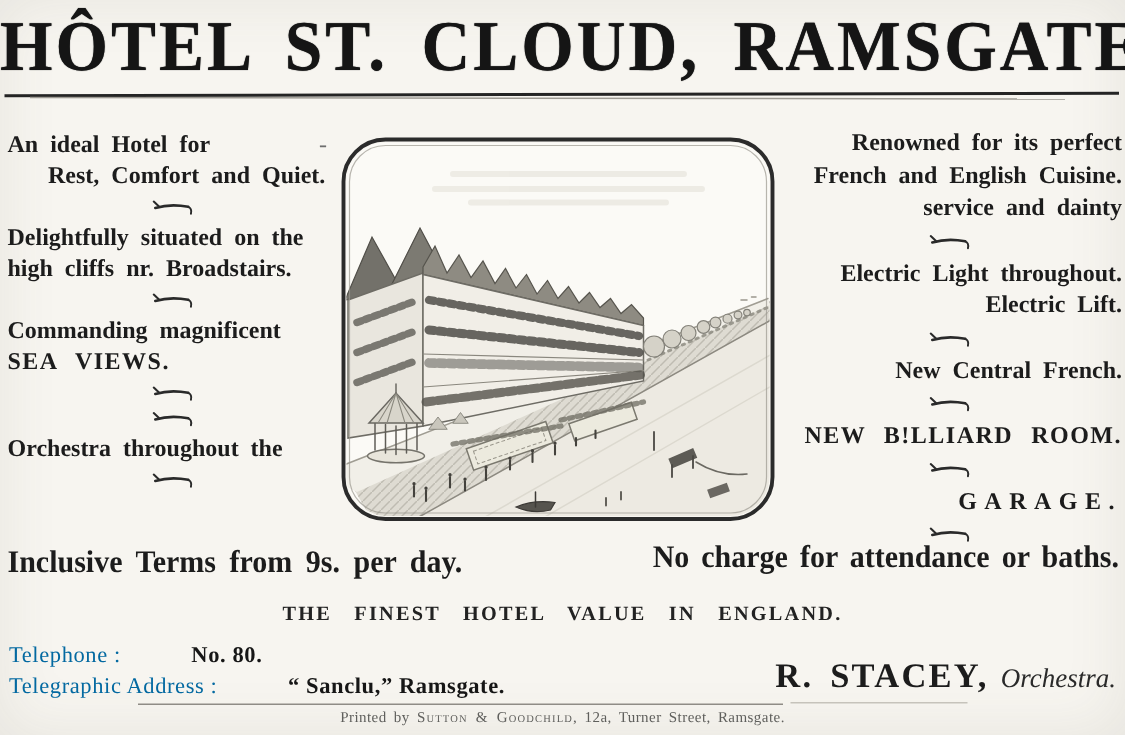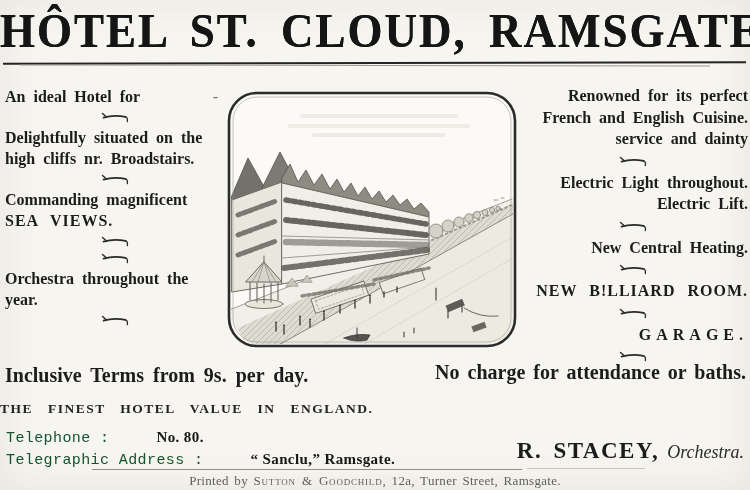--- a/index.html
+++ b/index.html
@@ -36,46 +36,47 @@
   .col-right .flourish-row{margin:5px auto 4px;}
   .flourish-row svg{vertical-align:top;}
   .stray-dash{float:right;color:#6e6e6e;font-weight:normal;padding-right:6px;}
 
   
   .plate{position:absolute;left:224px;top:88px;width:296px;height:263px;}
 
   
   .terms-left{position:absolute;left:5px;top:364px;font-size:20px;font-weight:bold;white-space:nowrap;word-spacing:4px;transform:scaleY(1.05);}
   .terms-right{position:absolute;right:4px;top:361px;font-size:20px;font-weight:bold;white-space:nowrap;word-spacing:3px;transform:scaleY(1.05);}
-  .tagline{position:absolute;left:0;right:0;top:401px;text-align:left;
+  .tagline{position:absolute;left:0;right:0;top:401px;text-align:center;
     font-size:13.5px;font-weight:bold;letter-spacing:1.5px;word-spacing:10px;color:#222;}
   .contact{position:absolute;left:6px;top:427px;font-size:15px;white-space:nowrap;}
   .contact-row{line-height:21px;}
-  .contact-label{color:#14532d;letter-spacing:.4px;font-family:Liberation Mono, monospace;}
+  .contact-label{color:#0369a1;letter-spacing:.4px;}
   .contact-value{font-weight:bold;color:#161616;padding-left:6px;letter-spacing:.4px;margin-left:41px;}
   .proprietor{position:absolute;right:6px;top:438px;white-space:nowrap;}
   .proprietor-name{font-weight:bold;font-size:23px;letter-spacing:1.5px;word-spacing:4px;}
   .proprietor-role{font-style:italic;font-size:18px;padding-left:8px;color:#2a2a2a;}
   .imprint-rule{position:absolute;top:469px;left:92px;width:430px;height:1px;background:#8f8c86;}
   .imprint-rule-faint{position:absolute;top:468px;left:527px;width:118px;height:1px;background:#c6c3bb;}
-  .imprint{position:absolute;left:0;right:0;top:473px;text-align:center;font-size:13px;color:#5f5f5c;letter-spacing:.3px;word-spacing:2px;}
+  .imprint{position:absolute;left:0;right:0;top:473px;text-align:center;font-size:10px;color:#5f5f5c;letter-spacing:.3px;word-spacing:2px;}
   .imprint .printer{font-variant:small-caps;letter-spacing:.8px;}
 </style>
 </head>
 <body>
 
 <div class="page">
 
   <div class="masthead">HÔTEL ST. CLOUD, RAMSGATE.</div>
   <div class="masthead-rule-a"></div>
   <div class="masthead-rule-b"></div>
 
   <div class="col col-left">
     <div>
       <div class="line"><span class="stray-dash">-</span><span>An ideal Hotel for</span></div>
+      <div class="line l-indent">Rest, Comfort and Quiet.</div>
     </div>
     <div class="flourish-row"><svg width="34" height="13" viewBox="0 0 34 13">
           <path d="M4.5 2.4 L8 5.6" stroke="#2a2a2a" stroke-width="1.4" fill="none" stroke-linecap="round"></path>
           <path d="M5.5 6.6 Q16 3.6 27.5 5.9" stroke="#2a2a2a" stroke-width="1.7" fill="none" stroke-linecap="round"></path>
           <path d="M27.5 5.9 q2.6 1 1.8 4.6" stroke="#2a2a2a" stroke-width="1.3" fill="none" stroke-linecap="round"></path>
         </svg></div>
     <div>
       <div class="line">Delightfully situated on the</div>
       <div class="line">high cliffs nr. Broadstairs.</div>
     </div>
@@ -93,21 +94,20 @@
           <path d="M5.5 6.6 Q16 3.6 27.5 5.9" stroke="#2a2a2a" stroke-width="1.7" fill="none" stroke-linecap="round"></path>
           <path d="M27.5 5.9 q2.6 1 1.8 4.6" stroke="#2a2a2a" stroke-width="1.3" fill="none" stroke-linecap="round"></path>
         </svg></div>
     <div class="flourish-row"><svg width="34" height="13" viewBox="0 0 34 13">
           <path d="M4.5 2.4 L8 5.6" stroke="#2a2a2a" stroke-width="1.4" fill="none" stroke-linecap="round"></path>
           <path d="M5.5 6.6 Q16 3.6 27.5 5.9" stroke="#2a2a2a" stroke-width="1.7" fill="none" stroke-linecap="round"></path>
           <path d="M27.5 5.9 q2.6 1 1.8 4.6" stroke="#2a2a2a" stroke-width="1.3" fill="none" stroke-linecap="round"></path>
         </svg></div>
     <div>
       <div class="line">Orchestra throughout the</div>
-      <div class="line l-center">year.</div>
     </div>
     <div class="flourish-row"><svg width="34" height="13" viewBox="0 0 34 13">
           <path d="M4.5 2.4 L8 5.6" stroke="#2a2a2a" stroke-width="1.4" fill="none" stroke-linecap="round"></path>
           <path d="M5.5 6.6 Q16 3.6 27.5 5.9" stroke="#2a2a2a" stroke-width="1.7" fill="none" stroke-linecap="round"></path>
           <path d="M27.5 5.9 q2.6 1 1.8 4.6" stroke="#2a2a2a" stroke-width="1.3" fill="none" stroke-linecap="round"></path>
         </svg></div>
   </div>
 
   <div class="col col-right">
     <div>
@@ -123,21 +123,21 @@
     <div>
       <div class="line">Electric Light throughout.</div>
       <div class="line">Electric Lift.</div>
     </div>
     <div class="flourish-row"><svg width="34" height="13" viewBox="0 0 34 13">
           <path d="M4.5 2.4 L8 5.6" stroke="#2a2a2a" stroke-width="1.4" fill="none" stroke-linecap="round"></path>
           <path d="M5.5 6.6 Q16 3.6 27.5 5.9" stroke="#2a2a2a" stroke-width="1.7" fill="none" stroke-linecap="round"></path>
           <path d="M27.5 5.9 q2.6 1 1.8 4.6" stroke="#2a2a2a" stroke-width="1.3" fill="none" stroke-linecap="round"></path>
         </svg></div>
     <div>
-      <div class="line">New Central Heating.</div>
+      <div class="line">New Central French.</div>
     </div>
     <div class="flourish-row"><svg width="34" height="13" viewBox="0 0 34 13">
           <path d="M4.5 2.4 L8 5.6" stroke="#2a2a2a" stroke-width="1.4" fill="none" stroke-linecap="round"></path>
           <path d="M5.5 6.6 Q16 3.6 27.5 5.9" stroke="#2a2a2a" stroke-width="1.7" fill="none" stroke-linecap="round"></path>
           <path d="M27.5 5.9 q2.6 1 1.8 4.6" stroke="#2a2a2a" stroke-width="1.3" fill="none" stroke-linecap="round"></path>
         </svg></div>
     <div>
       <div class="line caps-spread">NEW B!LLIARD ROOM.</div>
     </div>
     <div class="flourish-row"><svg width="34" height="13" viewBox="0 0 34 13">

